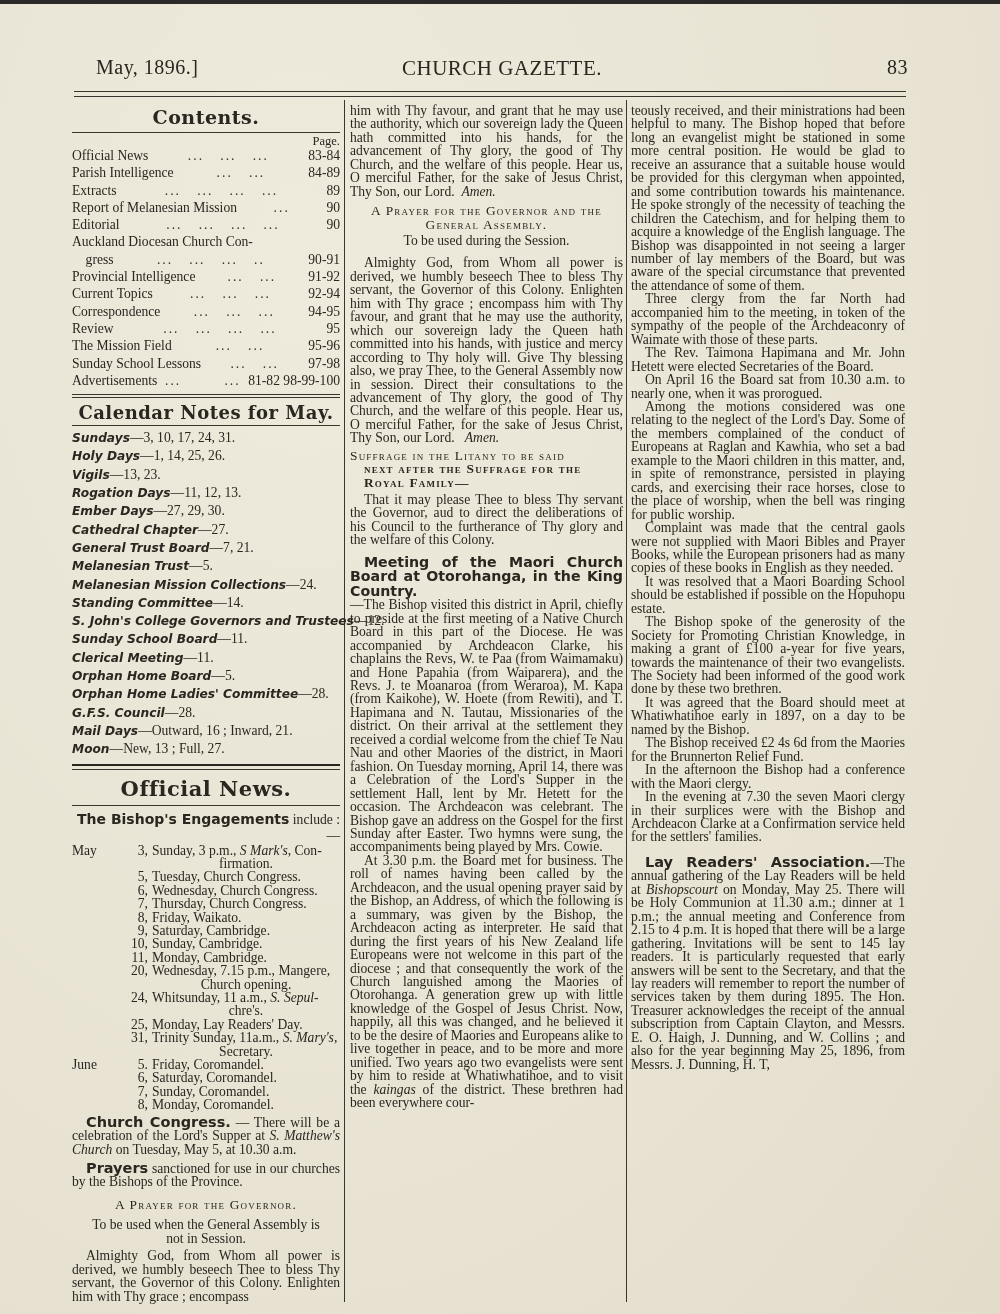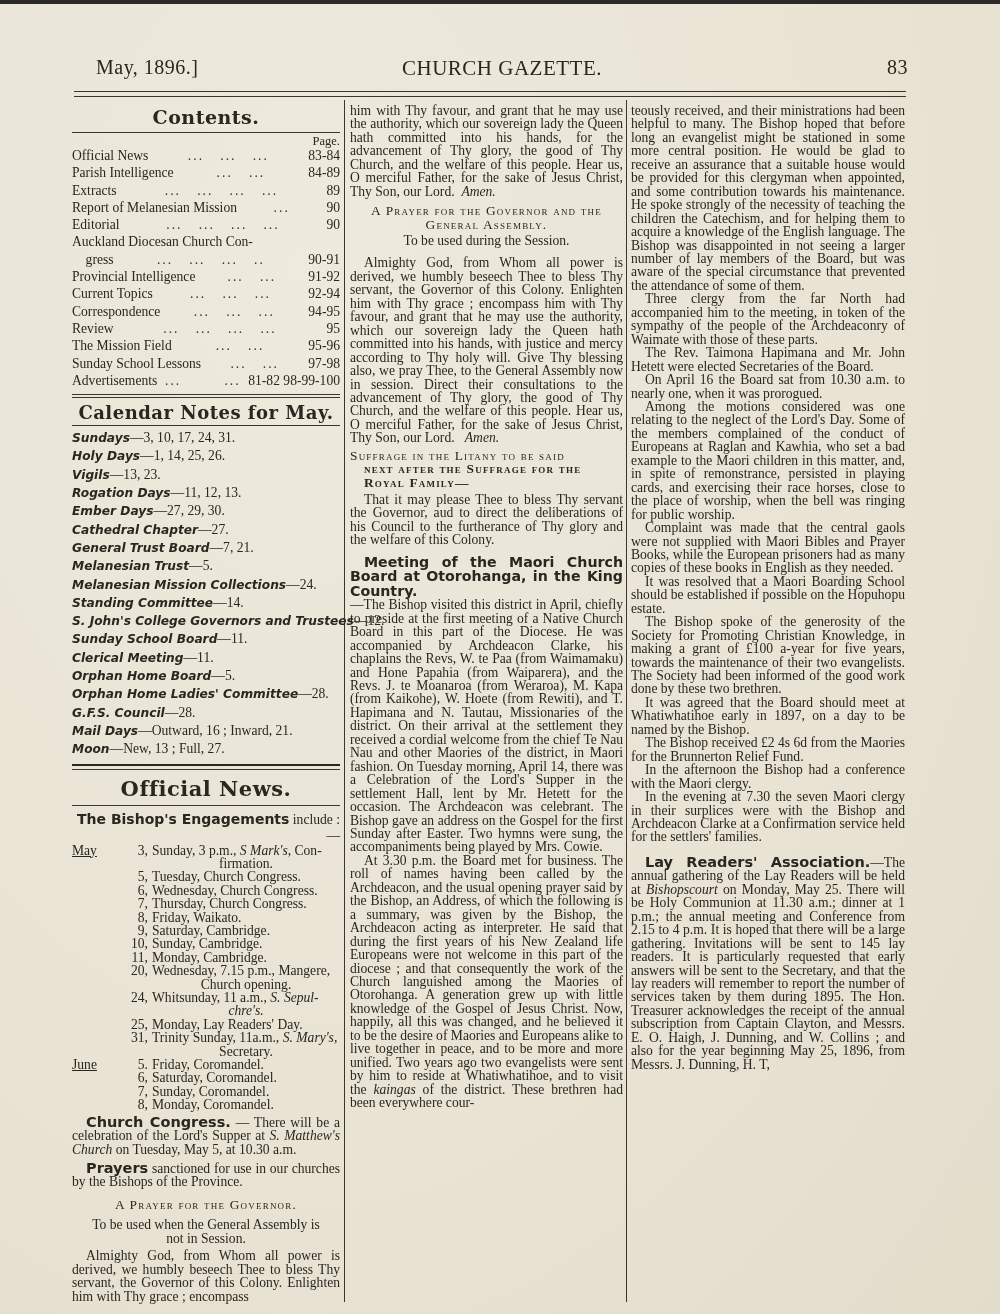--- a/index.html
+++ b/index.html
@@ -44,21 +44,21 @@
   .toc-row { display:flex; justify-content:space-between; font-size:13.6px; line-height:17.3px; white-space:nowrap; }
   .toc-row .dots { flex:1; text-align:center; letter-spacing:2px; color:#3a362f; overflow:hidden; }
   .toc-row .pg { text-align:right; }
   .cal-row { font-family:"DejaVu Sans", sans-serif; font-size:12.2px; line-height:17.3px; white-space:nowrap; }
   .cal-row .lbl { font-style:italic; font-weight:bold; color:#2a2620; }
   .cal-row .val { font-family:"Liberation Serif", serif; font-size:13.6px; }
   .sans-bold { font-family:"DejaVu Sans", sans-serif; font-weight:bold; }
   .eng-intro { font-size:13.6px; line-height:16px; text-align:right; }
   .eng-intro .sans-bold { font-size:14px; }
   .eng-row { font-size:13.6px; line-height:13.4px; display:flex; }
-  .eng-row .month { width:42px; flex:none;text-decoration:underline; }
+  .eng-row .month { width:42px; flex:none; }
   .eng-row .day { width:34px; flex:none; text-align:right; padding-right:4px; }
   .eng-row .txt { flex:1; }
   .eng-row .txt .cont { display:block; text-align:center; }
   p { margin:0; text-indent:14px; font-size:13.6px; line-height:13.45px; }
   p.noind { text-indent:0; }
   .center { text-align:center; text-indent:0; }
   .sc-head { text-align:center; text-indent:0; font-variant:small-caps; letter-spacing:1.2px; margin:6px 0 4px; }
   .sc-block { text-indent:0; font-variant:small-caps; letter-spacing:1.2px; padding-left:0; }
   .sc-block .ind { display:block; padding-left:14px;font-weight:bold; }
   .gap4 { height:4px; }
@@ -233,21 +233,21 @@
         <span class="txt"><span>Monday, Cambridge.</span></span>
       </div>
       <div class="eng-row">
         <span class="month"></span>
         <span class="day">20,</span>
         <span class="txt"><span>Wednesday, 7.15 p.m., Mangere,</span><span class="cont">Church opening.</span></span>
       </div>
       <div class="eng-row">
         <span class="month"></span>
         <span class="day">24,</span>
-        <span class="txt"><span>Whitsunday, 11 a.m., </span><i>S. Sepul-</i><span class="cont" style="font-style:italic">chre's.</span></span>
+        <span class="txt"><span>Whitsunday, 11 a.m., </span><i>S. Sepul-</i><span class="cont" style="">chre's.</span></span>
       </div>
       <div class="eng-row">
         <span class="month"></span>
         <span class="day">25,</span>
         <span class="txt"><span>Monday, Lay Readers' Day.</span></span>
       </div>
       <div class="eng-row">
         <span class="month"></span>
         <span class="day">31,</span>
         <span class="txt"><span>Trinity Sunday, 11a.m., </span><i>S. Mary's</i><span>,</span><span class="cont">Secretary.</span></span>

